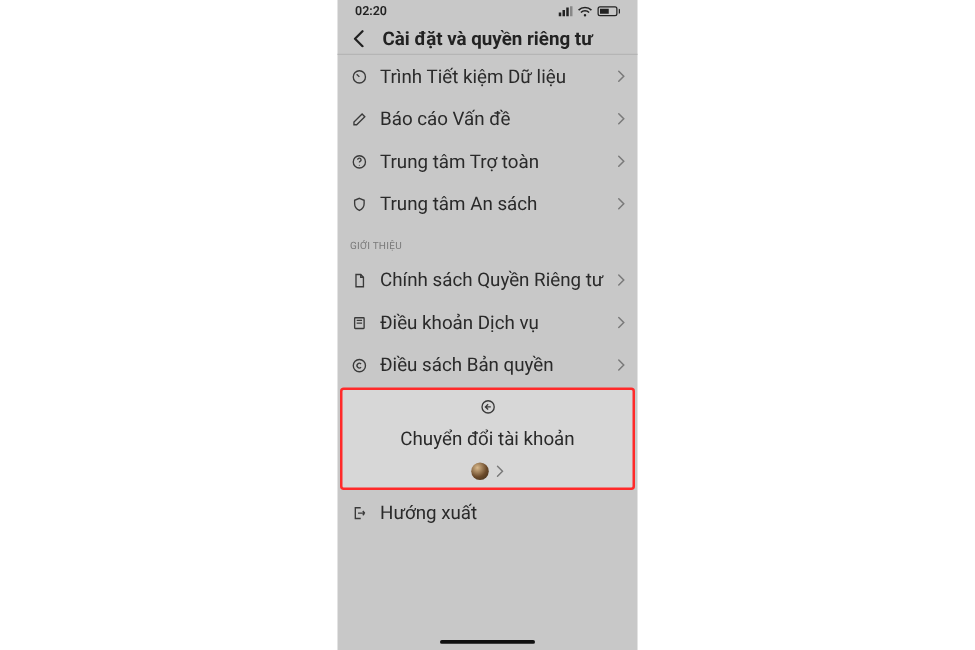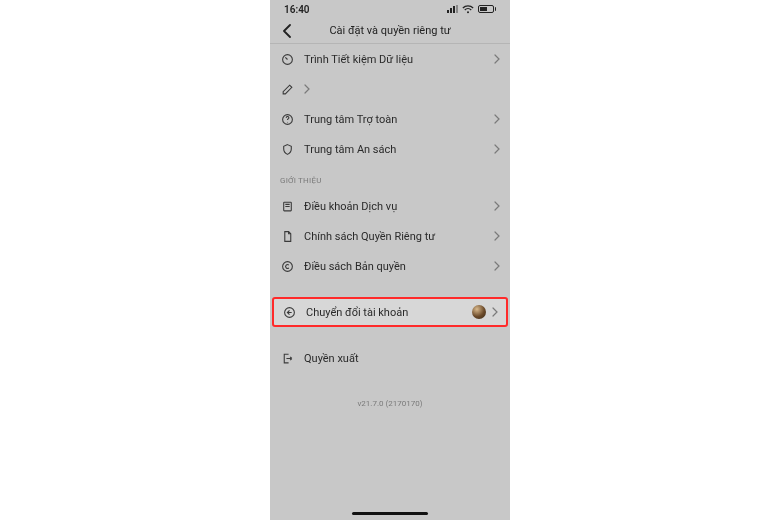--- a/index.html
+++ b/index.html
@@ -56,22 +56,22 @@
     border-bottom: 0.5px solid #b5b5b5;
   }
   .nav-back {
     position:absolute;
     left:8px;
     top:50%;
     transform:translateY(-50%);
     padding:4px;
   }
   .nav-title {
-    font-size:11px;
-    font-weight:400;
+    font-size:15px;
+    font-weight:700;
     color:#222;
   }
 
   .scroll {
     flex:1;
     overflow-y:hidden;
     position:relative;
   }
   .content {
     padding-bottom: 4px;
@@ -83,21 +83,21 @@
     padding: 12px 10px 6px 10px;
     text-transform: uppercase;
     letter-spacing: 0.2px;
   }
   .row {
     display:flex;
     align-items:center;
     padding: 8px 10px;
     gap:10px;
     color:#2a2a2a;
-    font-size:11px;
+    font-size:15px;
   }
   .row .icon-slot {
     width:14px;
     height:14px;
     display:flex;
     align-items:center;
     justify-content:center;
     flex-shrink:0;
     color:#3a3a3a;
   }
@@ -112,23 +112,24 @@
   .chevron { color:#7a7a7a; display:flex; align-items:center; }
   .avatar {
     width:14px; height:14px; border-radius:50%;
     background: radial-gradient(circle at 35% 30%, #d9b98c, #6b4a2a 55%, #3a2a18);
     flex-shrink:0;
   }
 
   .highlight {
     border: 2px solid #ff2a2a;
     border-radius: 3px;
-    margin: 16px 2px;
+    margin: 1px 2px;
     padding: 6px 8px;
     background: rgba(255,255,255,0.28);
+    flex-direction: column;
   }
 
   .version {
     text-align:center;
     font-size:8px;
     color:#7a7a7a;
     padding: 26px 0 10px 0;
   }
 
   .home-indicator-bar {
@@ -146,21 +147,21 @@
   }
 
   svg { display:block; }
 </style>
 </head>
 <body>
 
 <div class="phone">
 
   <div class="statusbar">
-    <span>16:40</span>
+    <span>02:20</span>
     <div class="status-right">
       <span class="signal-icon">
           <span></span>
           <span></span>
           <span></span>
           <span></span>
         </span>
       <span class="wifi-icon">
         <svg width="12" height="9" viewBox="0 0 12 9">
             <path d="M6 8.2a1 1 0 1 0 0-2 1 1 0 0 0 0 2zM3.2 5.4a4 4 0 0 1 5.6 0l.9-.9a5.3 5.3 0 0 0-7.4 0l.9.9zM1.3 3.5a6.7 6.7 0 0 1 9.4 0l.9-.9a8 8 0 0 0-11.2 0l.9.9z" fill="#222"></path>
@@ -202,20 +203,21 @@
         </span>
       </div>
 
 
       <div class="row">
         <span class="icon-slot">
           <svg width="13" height="13" viewBox="0 0 24 24" fill="none" stroke="#3a3a3a" stroke-width="2">
               <path d="M4 20h4L20 8l-4-4L4 16v4z"></path>
             </svg>
         </span>
+        <span class="label">Báo cáo Vấn đề</span>
         <span class="trailing chevron">
             <svg width="6" height="10" viewBox="0 0 6 10">
               <path d="M1 1l4 4-4 4" stroke="#7a7a7a" stroke-width="1.2" fill="none" stroke-linecap="round"></path>
             </svg>
           </span>
       </div>
 
       <div class="row">
         <span class="icon-slot">
           <svg width="13" height="13" viewBox="0 0 24 24" fill="none" stroke="#3a3a3a" stroke-width="2">
@@ -245,40 +247,40 @@
             </svg>
           </span>
       </div>
 
       <div class="section-header">GIỚI THIỆU</div>
 
 
       <div class="row">
         <span class="icon-slot">
           <svg width="13" height="13" viewBox="0 0 24 24" fill="none" stroke="#3a3a3a" stroke-width="2">
+              <path d="M7 3h7l4 4v14H7z"></path>
+              <path d="M14 3v4h4"></path>
+            </svg>
+        </span>
+        <span class="label">Chính sách Quyền Riêng tư</span>
+        <span class="trailing chevron">
+            <svg width="6" height="10" viewBox="0 0 6 10">
+              <path d="M1 1l4 4-4 4" stroke="#7a7a7a" stroke-width="1.2" fill="none" stroke-linecap="round"></path>
+            </svg>
+          </span>
+      </div>
+
+      <div class="row">
+        <span class="icon-slot">
+          <svg width="13" height="13" viewBox="0 0 24 24" fill="none" stroke="#3a3a3a" stroke-width="2">
               <rect x="5" y="4" width="14" height="16" rx="1"></rect>
               <path d="M8 8h8M8 12h8"></path>
             </svg>
         </span>
         <span class="label">Điều khoản Dịch vụ</span>
-        <span class="trailing chevron">
-            <svg width="6" height="10" viewBox="0 0 6 10">
-              <path d="M1 1l4 4-4 4" stroke="#7a7a7a" stroke-width="1.2" fill="none" stroke-linecap="round"></path>
-            </svg>
-          </span>
-      </div>
-
-      <div class="row">
-        <span class="icon-slot">
-          <svg width="13" height="13" viewBox="0 0 24 24" fill="none" stroke="#3a3a3a" stroke-width="2">
-              <path d="M7 3h7l4 4v14H7z"></path>
-              <path d="M14 3v4h4"></path>
-            </svg>
-        </span>
-        <span class="label">Chính sách Quyền Riêng tư</span>
         <span class="trailing chevron">
             <svg width="6" height="10" viewBox="0 0 6 10">
               <path d="M1 1l4 4-4 4" stroke="#7a7a7a" stroke-width="1.2" fill="none" stroke-linecap="round"></path>
             </svg>
           </span>
       </div>
 
       <div class="row">
         <span class="icon-slot">
           <svg width="13" height="13" viewBox="0 0 24 24" fill="none" stroke="#3a3a3a" stroke-width="2">
@@ -313,24 +315,23 @@
         </span>
       </div>
 
       <div class="row">
         <span class="icon-slot">
           <svg width="13" height="13" viewBox="0 0 24 24" fill="none" stroke="#3a3a3a" stroke-width="2">
               <path d="M14 4h-8v16h8"></path>
               <path d="M10 12h10m0 0-3-3m3 3-3 3"></path>
             </svg>
         </span>
-        <span class="label">Quyền xuất</span>
-      </div>
-
-      <div class="version">v21.7.0 (2170170)</div>
+        <span class="label">Hướng xuất</span>
+      </div>
+
 
     </div>
   </div>
 
   <div class="home-indicator-bar">
     <div class="home-indicator"></div>
   </div>
 
 </div>
 

